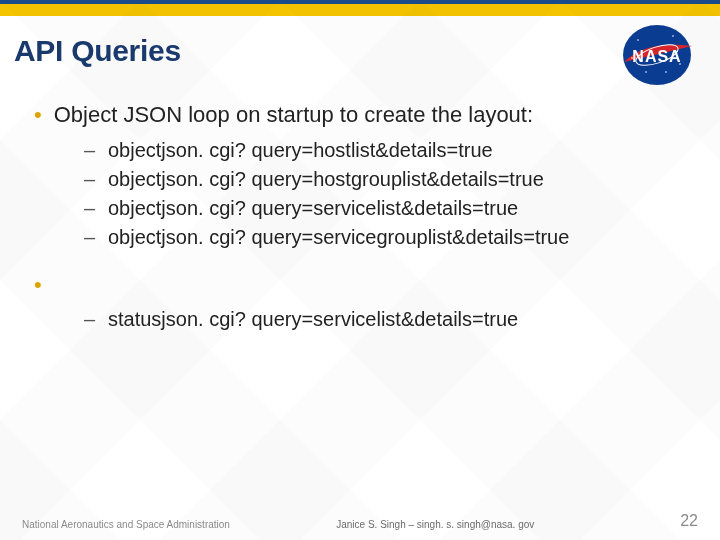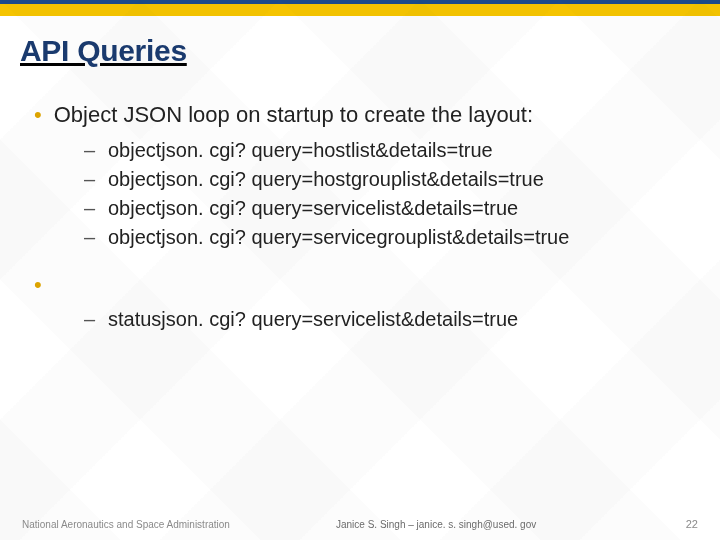--- a/index.html
+++ b/index.html
@@ -22,22 +22,21 @@
   .top-stripe {
     height: 4px;
     background: #1a4b8c;
   }
   .gold-bar {
     height: 12px;
     background: #f5c400;
   }
   .header {
     position: relative;
-    padding: 18px 30px 10px 20px;
-    text-decoration: underline;
+    padding: 18px 30px 10px 14px;
   }
   .title {
     font-size: 30px;
     font-weight: 700;
     color: #1a3a6e;
     letter-spacing: -0.3px;
   }
   .logo-wrap {
     position: absolute;
     right: 24px;
@@ -90,32 +89,46 @@
     color: #6b6b6b;
   }
   .footer-left { color: #8a8a8a; }
   .footer-center {
     position: absolute;
     left: 50%;
     transform: translateX(-12%);
     bottom: 10px;
     font-size: 10px;
   }
-  .footer-right { font-size: 11px; color: #8a8a8a; margin-top: 12px; }
+  .footer-right { font-size: 16px; color: #8a8a8a; margin-top: 12px; }
 </style>
 </head>
 <body>
 
 <div class="slide">
   <div class="bg-watermark"></div>
   <div class="top-stripe"></div>
   <div class="gold-bar"></div>
 
   <div class="header">
     <div class="title">API Queries</div>
+    <div class="logo-wrap">
+      <svg viewBox="0 0 78 66" width="78" height="66">
+        <ellipse cx="39" cy="33" rx="34" ry="30" fill="#0a3d91"></ellipse>
+        <path d="M6,40 Q28,18 74,24 Q50,30 6,40 Z" fill="#d6252a"></path>
+        <ellipse cx="39" cy="33" rx="22" ry="8" fill="none" stroke="#ffffff" stroke-width="1" transform="rotate(-18 39 33)"></ellipse>
+        <text x="39" y="40" text-anchor="middle" fill="#ffffff" font-family="Arial" font-weight="700" font-size="16" letter-spacing="1">NASA</text>
+        <circle cx="20" cy="18" r="0.8" fill="#fff"></circle>
+          <circle cx="55" cy="14" r="0.8" fill="#fff"></circle>
+        <circle cx="62" cy="42" r="0.8" fill="#fff"></circle>
+          <circle cx="28" cy="50" r="0.8" fill="#fff"></circle>
+        <circle cx="48" cy="50" r="0.8" fill="#fff"></circle>
+          <circle cx="14" cy="36" r="0.8" fill="#fff"></circle>
+      </svg>
+    </div>
   </div>
 
   <div class="content">
 
     <div class="bullet">
       <span class="dot">•</span>
       <span>Object JSON loop on startup to create the layout:</span>
     </div>
     <div class="sub-list">
       <div class="sub-item">
@@ -143,16 +156,16 @@
       <div class="sub-item">
         <span class="dash">–</span>
         <span>statusjson. cgi? query=servicelist&amp;details=true</span>
       </div>
     </div>
 
   </div>
 
   <div class="footer">
     <span class="footer-left">National Aeronautics and Space Administration</span>
-    <span class="footer-center">Janice S. Singh – janice. s. singh@used. gov</span>
+    <span class="footer-center">Janice S. Singh – singh. s. singh@nasa. gov</span>
     <span class="footer-right">22</span>
   </div>
 </div>
 
 </body></html>

